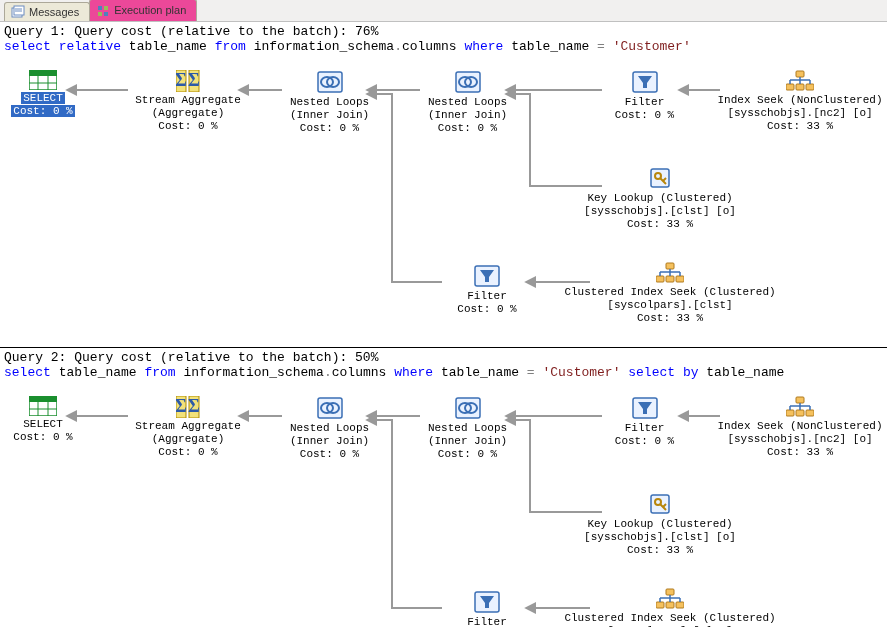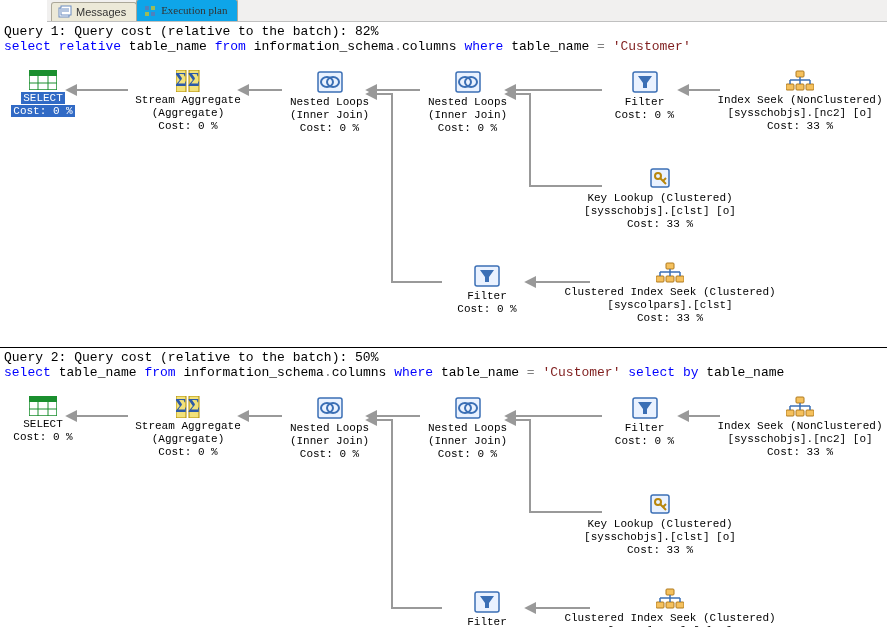--- a/index.html
+++ b/index.html
@@ -12,44 +12,42 @@
     width: 887px;
   }
   
   .tabbar {
     background: #f1f0ef;
     border-bottom: 1px solid #c0c0c0;
     height: 22px;
     display: flex;
     align-items: flex-end;
     padding-left: 4px;
-    margin-left: 47px;
   }
   .tab {
     display: flex;
     align-items: center;
     gap: 4px;
     padding: 3px 10px 3px 6px;
     border: 1px solid #aca899;
     border-bottom: none;
     margin-right: -1px;
     background: #ece9d8;
     font-size: 11px;
     color: #333;
     border-top-left-radius: 3px;
     border-top-right-radius: 3px;
     height: 19px;
     line-height: 13px;
   }
   .tab.active {
-    background: #0ea5e9;
+    background: #ec4899;
     height: 22px;
     position: relative;
     z-index: 2;
-    font-family: Liberation Serif, serif;
   }
   .tab .ticon { width: 14px; height: 14px; display:inline-block; }
   .plan-area { width: 887px; }
   .query-block { border-top: 1px solid #000; }
   .query-block:first-child { border-top: none; }
   .qheader {
     font-family: "Courier New", monospace;
     font-size: 13px;
     padding: 2px 4px 0 4px;
   }
@@ -155,21 +153,21 @@
         </svg>
     </span>
     <span>Execution plan</span>
   </div>
 </div>
 
 <div class="plan-area">
 
 <div class="query-block">
   <div class="qheader">
-    <span>Query 1: Query cost (relative to the batch): 82%</span><br>
+    <span>Query 1: Query cost (relative to the batch): 76%</span><br>
     <span class="blue">select</span>
     <span class="blue">relative</span>
     <span>table_name</span>
     <span class="blue">from</span>
     <span>information_schema</span><span class="gray">.</span><span>columns</span>
     <span class="blue">where</span>
     <span>table_name</span>
     <span class="gray">=</span>
     <span class="red">'Customer'</span>
   </div>

